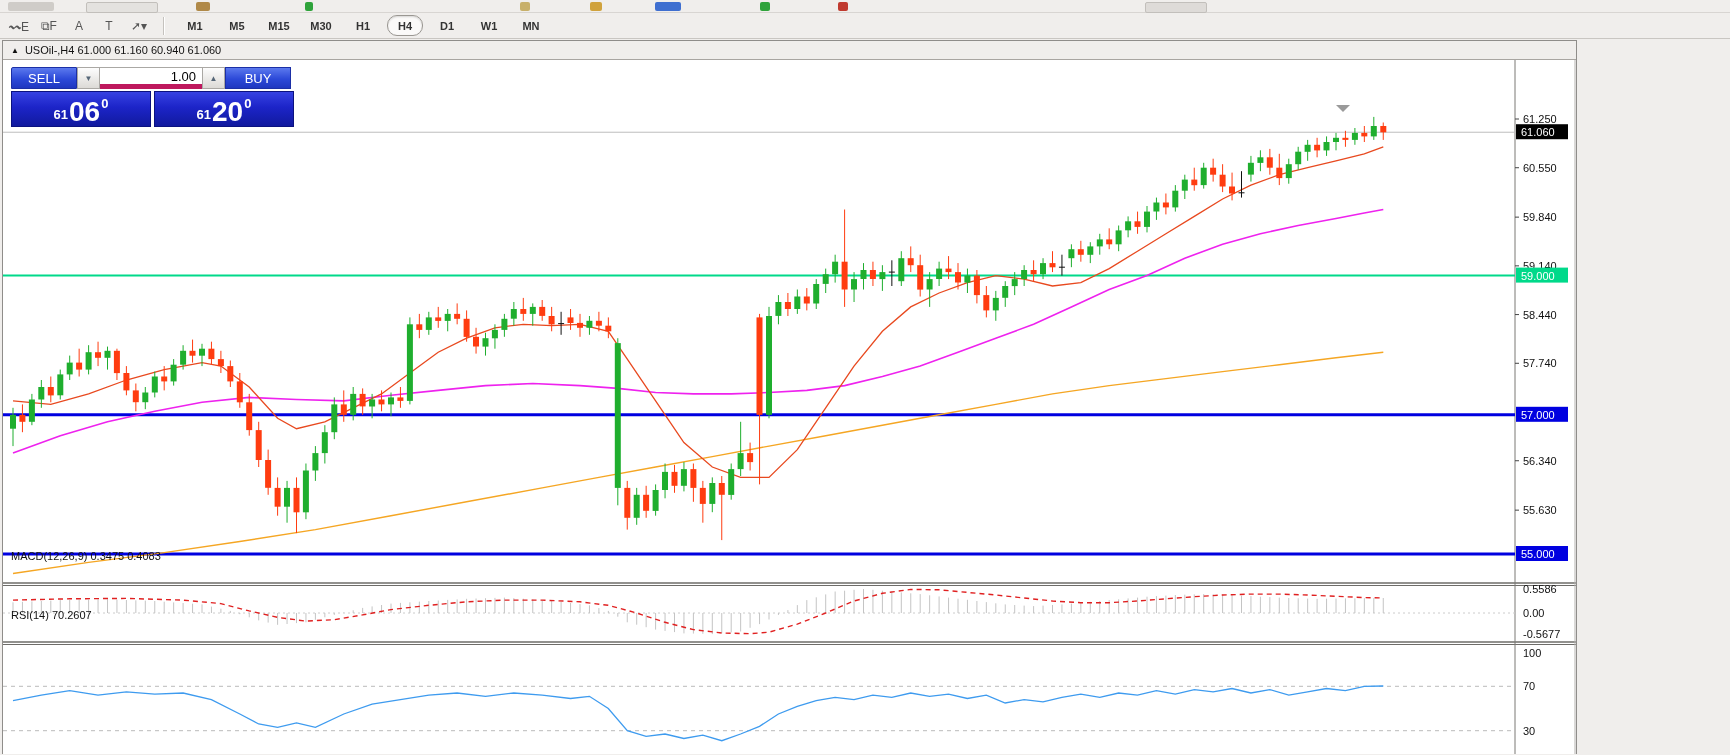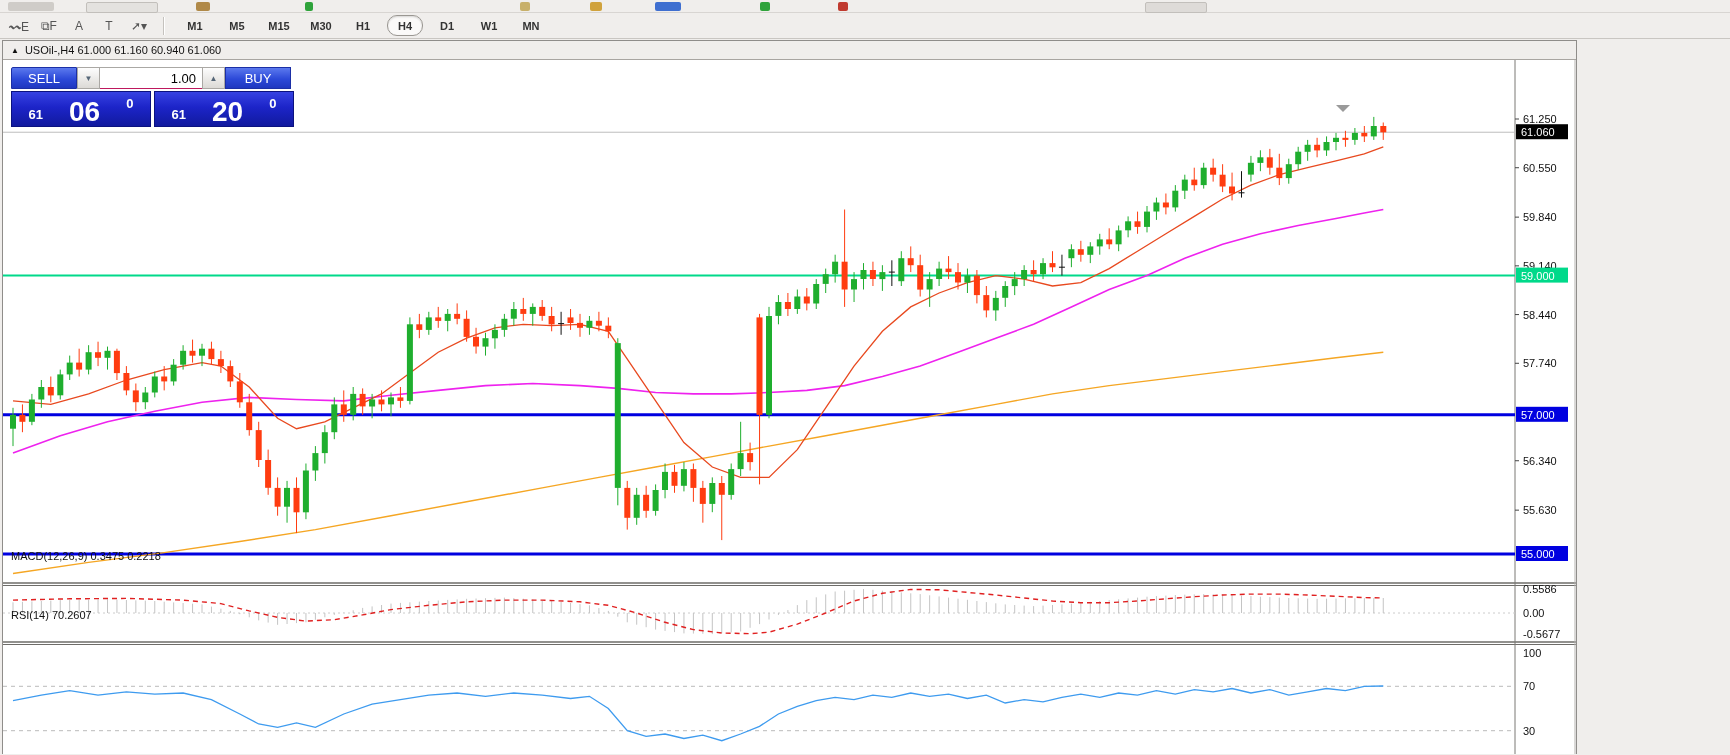--- a/index.html
+++ b/index.html
@@ -20,23 +20,23 @@
   .title-arrow{font-size:8px;color:#111;}
   .title-text{font-size:11px;color:#111;}
   svg.chart-svg{position:absolute;left:0;top:0;}
   
   .trade-panel{position:absolute;left:8px;top:26px;width:288px;}
   .tp-row1{display:flex;height:22px;}
   .btn-blue{background:linear-gradient(180deg,#5b79ee 0%,#2c49d8 55%,#1f37c0 100%);color:#fff;border:1px solid #1b2fa6;display:flex;align-items:center;justify-content:center;font-size:13px;}
   .sell-btn{width:64px;border-radius:2px 0 0 0;}
   .buy-btn{width:64px;}
   .spin-btn{width:21px;background:linear-gradient(#fdfdfd,#dcdad6);border:1px solid #aaa8a4;color:#567;display:flex;align-items:center;justify-content:center;font-size:8px;}
-  .vol-box{width:96px;background:#fff;border-top:1px solid #aaa8a4;border-bottom:1px solid #be185d;font-size:13px;display:flex;align-items:center;justify-content:flex-end;padding-right:6px;}
+  .vol-box{width:96px;background:#fff;border-top:1px solid #aaa8a4;border-bottom:5px solid #be185d;font-size:13px;display:flex;align-items:center;justify-content:flex-end;padding-right:6px;}
   .tp-row2{display:flex;margin-top:2px;gap:3px;}
-  .price-tile{width:140px;height:36px;background:linear-gradient(180deg,#3642e2 0%,#1c24c8 45%,#111a9e 100%);border:1px solid #0b1280;color:#fff;display:flex;align-items:flex-end;justify-content:center;padding-bottom:2px;box-sizing:border-box;gap:25px;}
+  .price-tile{width:140px;height:36px;background:linear-gradient(180deg,#3642e2 0%,#1c24c8 45%,#111a9e 100%);border:1px solid #0b1280;color:#fff;display:flex;align-items:flex-end;justify-content:center;padding-bottom:2px;box-sizing:border-box;}
   .pt-small{font-size:13px;font-weight:bold;line-height:1;margin-bottom:3px;}
   .pt-big{font-size:28px;font-weight:bold;line-height:.85;margin:0 1px;}
   .pt-sup{font-size:13px;font-weight:bold;line-height:1;margin-bottom:14px;}
   
   .pane-label{position:absolute;left:8px;font-size:11px;color:#111;}
   
   .annotation{position:absolute;font-weight:bold;white-space:nowrap;font-family:"Liberation Sans",sans-serif;}
 </style>
 </head>
 <body>
@@ -621,17 +621,17 @@
           <span class="pt-sup">0</span>
         </div>
         <div class="price-tile">
           <span class="pt-small">61</span>
           <span class="pt-big">20</span>
           <span class="pt-sup">0</span>
         </div>
       </div>
     </div>
 
-    <div class="pane-label" style="top:509px;">MACD(12,26,9) 0.3475 0.2218</div>
+    <div class="pane-label" style="top:509px;">MACD(12,26,9) 0.3475 0.4083</div>
     <div class="pane-label" style="top:568px;">RSI(14) 70.2607</div>
 
   </div>
 </div>
 
 </body></html>

